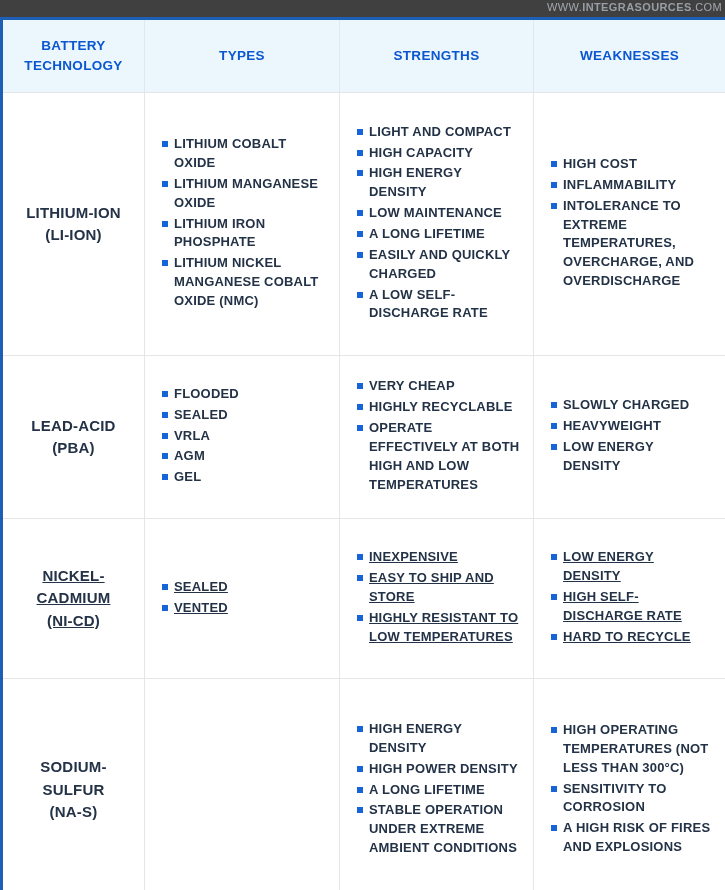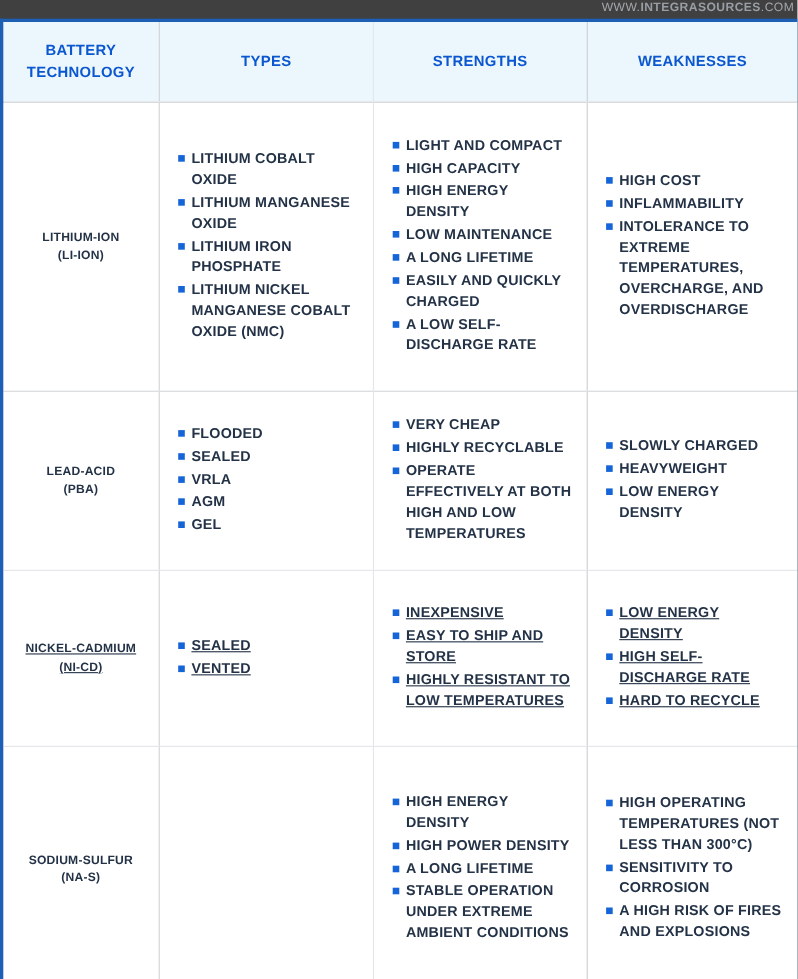--- a/index.html
+++ b/index.html
@@ -64,21 +64,21 @@
     font-size: 13px;
     font-weight: 600;
     letter-spacing: 0.2px;
     text-transform: uppercase;
     line-height: 1.45;
     background: #ffffff;
   }
   td.tech-cell {
     text-align: center;
     padding: 8px 10px;
-    font-size: 11px;
+    font-size: 15px;
     line-height: 1.5;
   }
   td.list-cell {
     padding: 16px 10px 16px 17px;
   }
   td.list-cell ul {
     list-style: none;
     margin: 0;
     padding: 0;
   }

